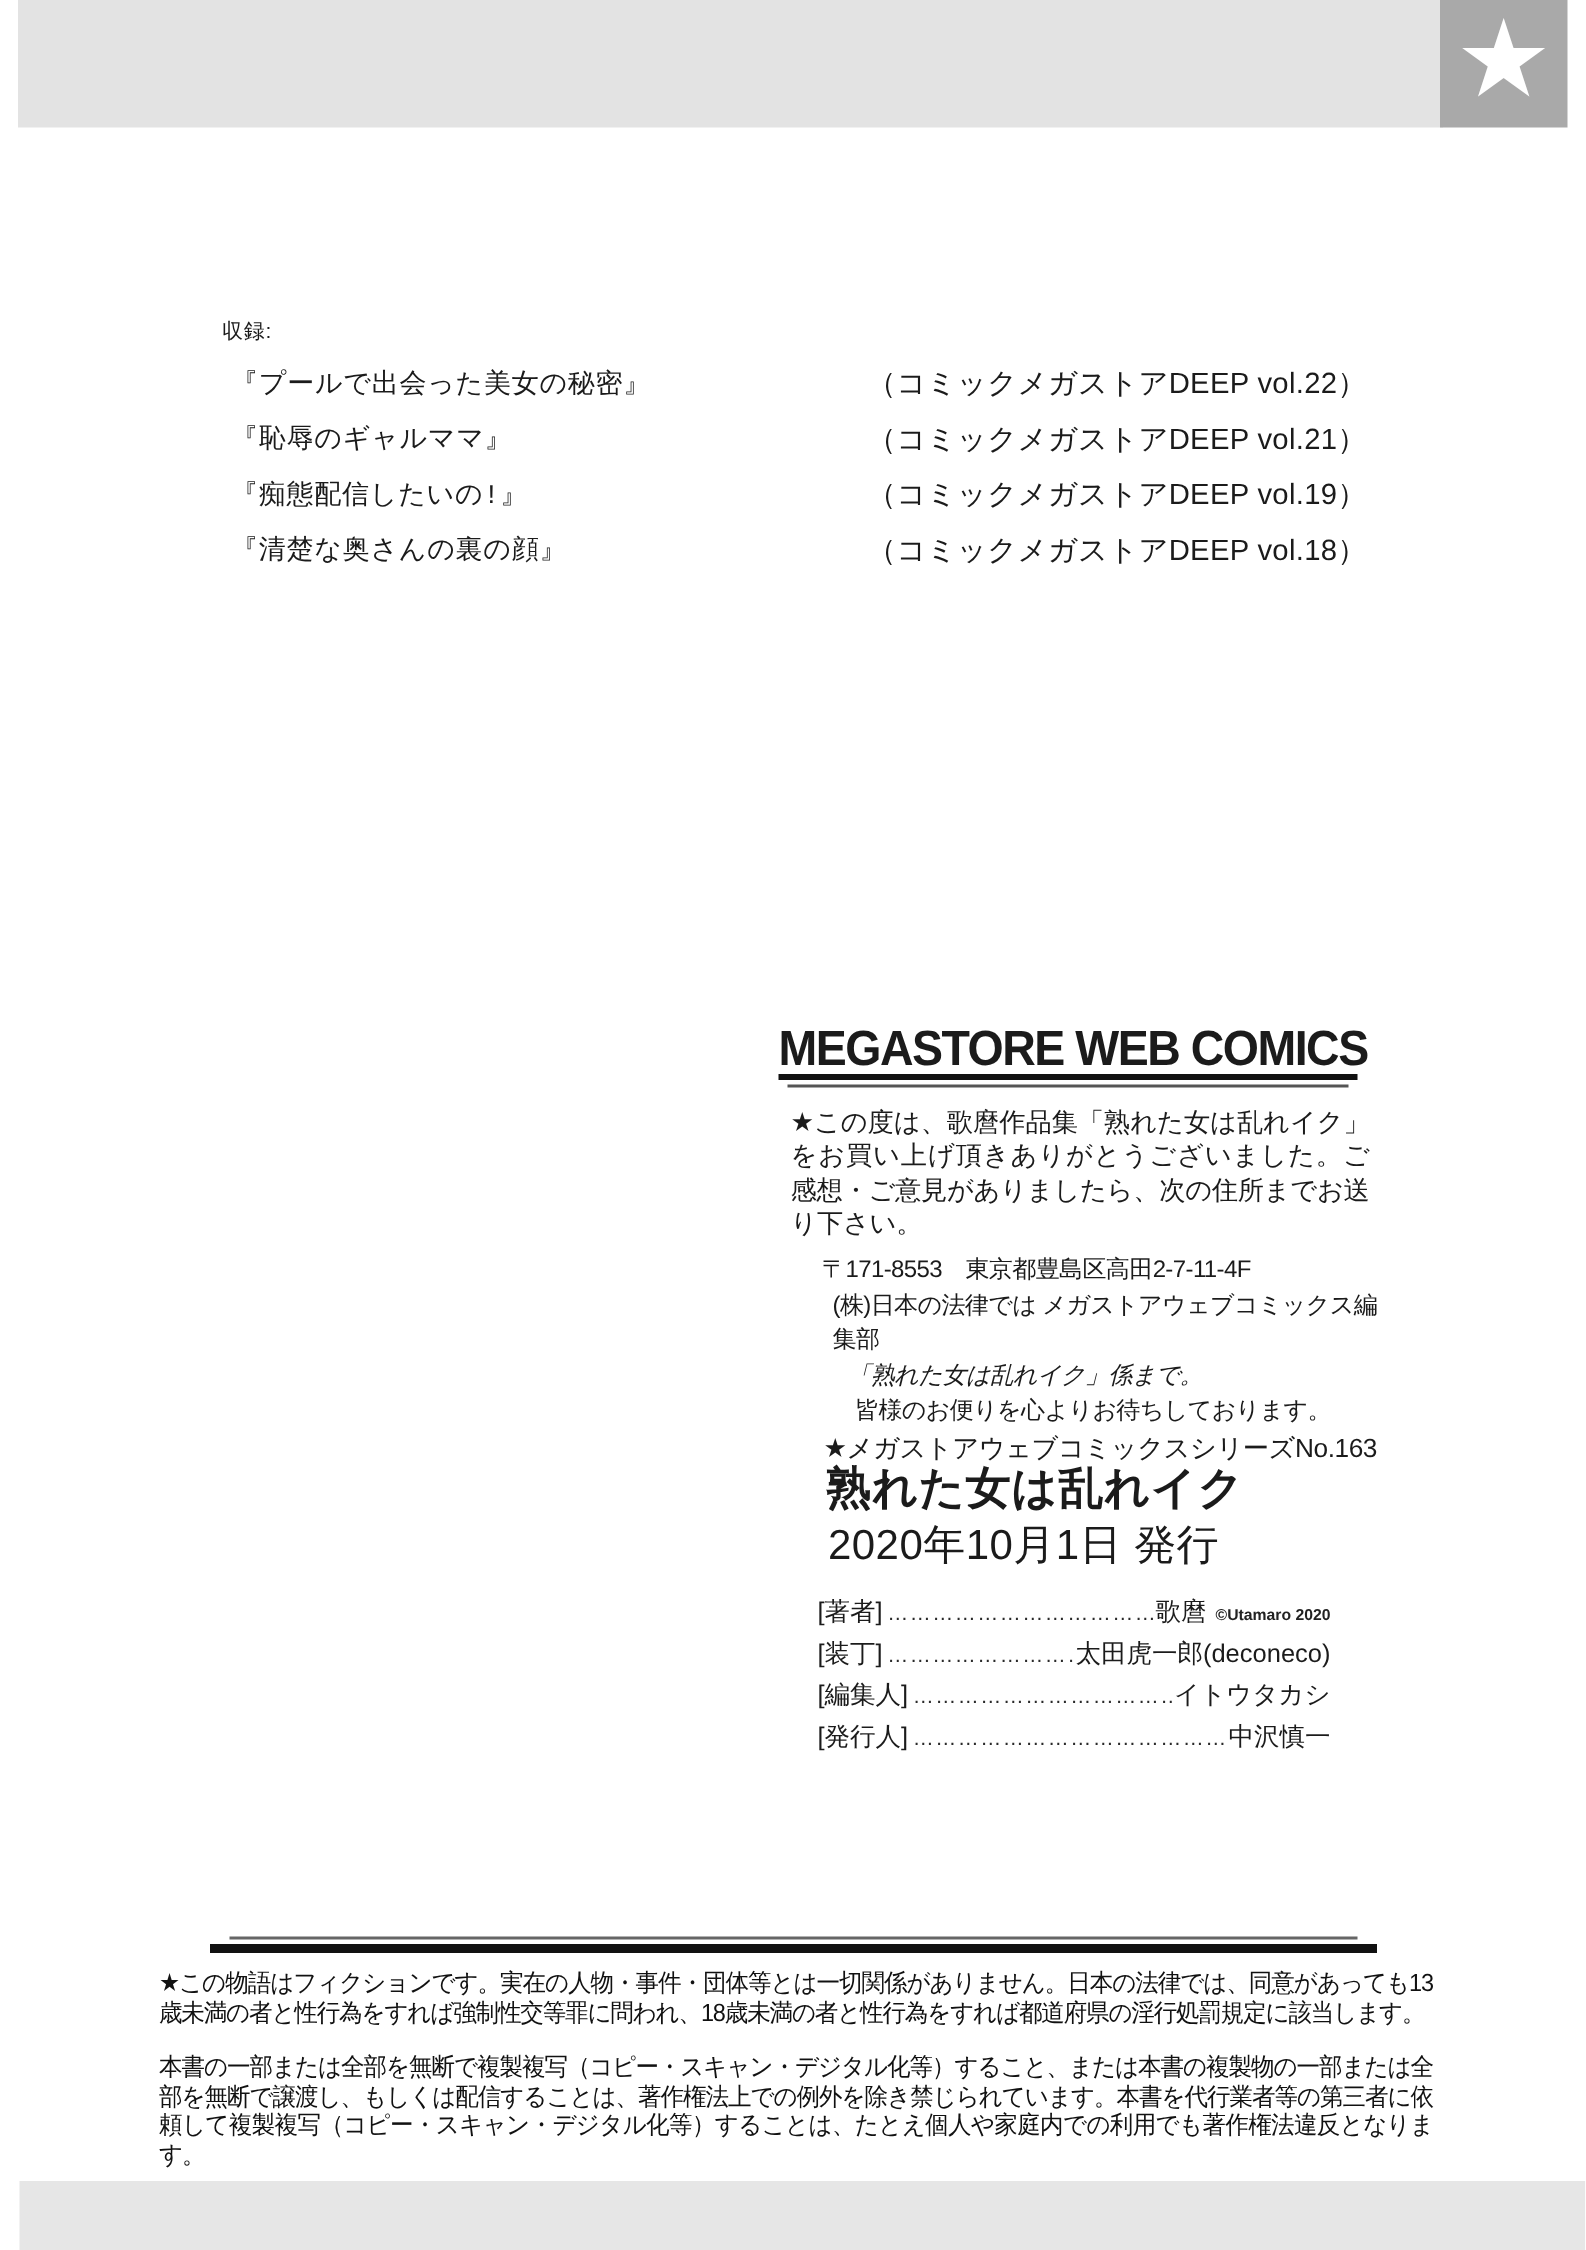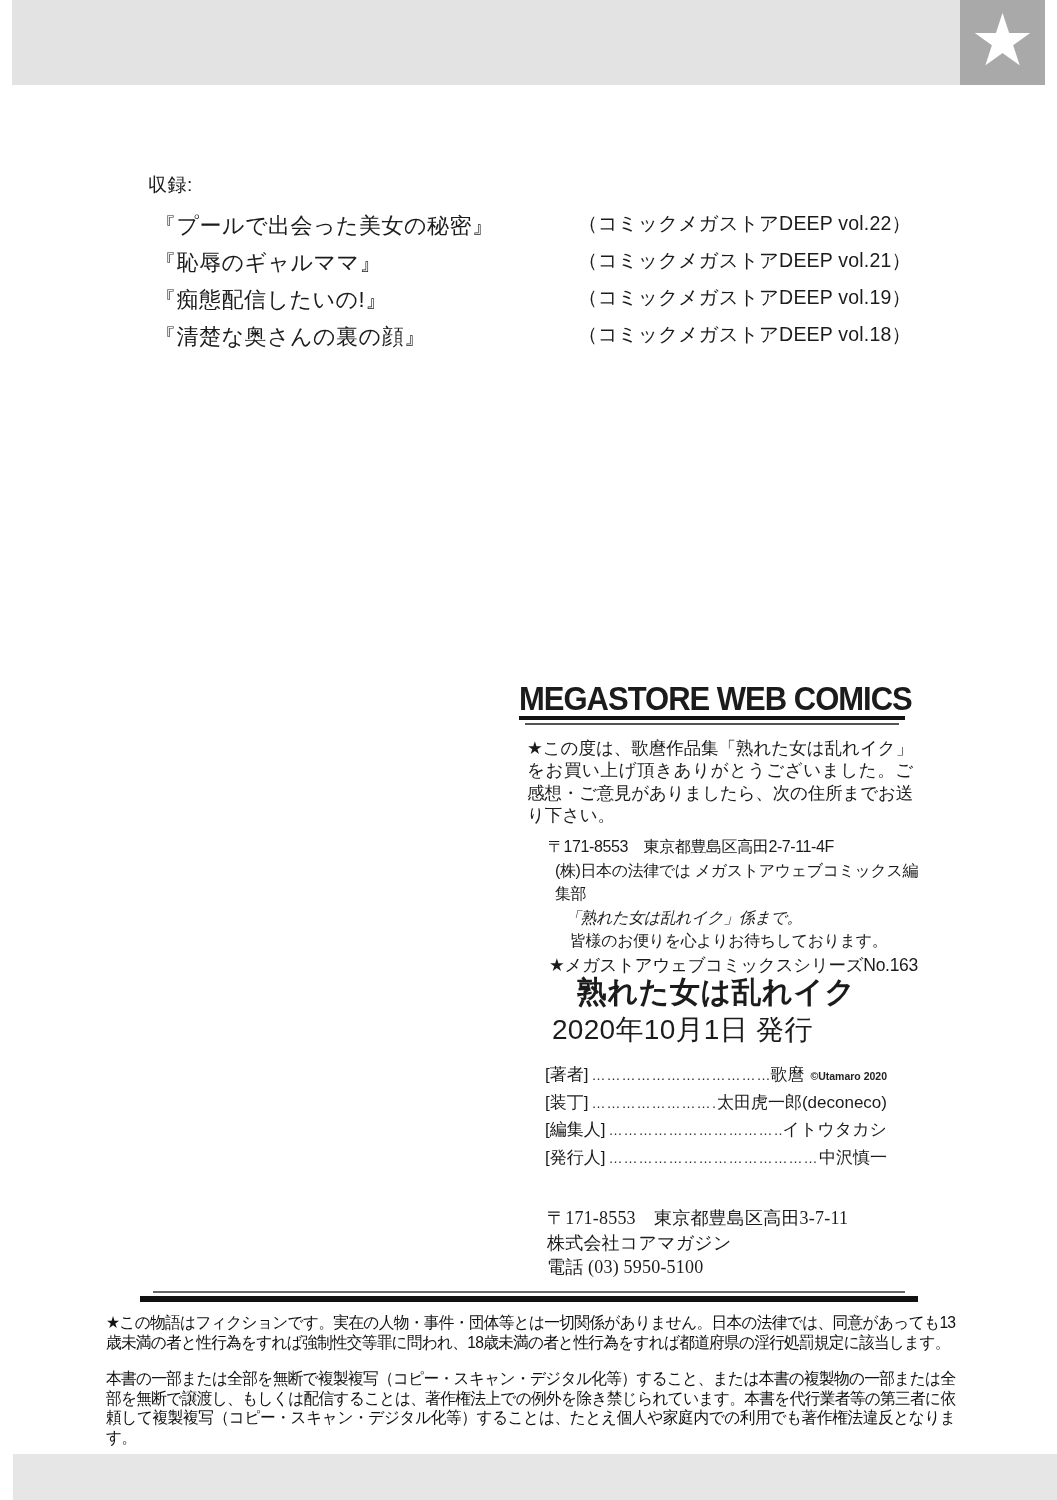--- a/index.html
+++ b/index.html
@@ -11,38 +11,38 @@
     font-family:"Liberation Sans","DejaVu Sans",sans-serif;
     color:#1b1b1b;
   }
   
   .top-band{position:absolute;left:12px;top:0;width:950px;height:85px;background:#e3e3e3;}
   .star-box{position:absolute;left:960px;top:0;width:85px;height:85px;background:#a9a9a9;
     display:flex;align-items:center;justify-content:center;}
   .star-box .star{color:#ffffff;font-size:72px;line-height:1;transform:translateY(-3px);}
   
   .toc{position:absolute;left:148px;top:172px;width:780px;}
-  .toc-label{font-size:19px;margin-bottom:13px;letter-spacing:0.5px;}
+  .toc-label{font-size:14px;margin-bottom:13px;letter-spacing:0.5px;margin-top:40px;}
   .toc-row{position:relative;height:37px;}
-  .toc-title{position:absolute;left:6px;top:0;font-size:22px;letter-spacing:0.5px;}
+  .toc-title{position:absolute;left:6px;top:0;font-size:18px;letter-spacing:0.5px;font-family:Liberation Mono, monospace;}
   .toc-source{position:absolute;left:390px;top:-1px;font-size:19.5px;letter-spacing:0.2px;margin-left:40px;}
   
   .logo{position:absolute;left:519px;top:680px;width:390px;
     font-size:31px;font-weight:bold;letter-spacing:-1px;white-space:nowrap;
     transform:scaleY(1.06);transform-origin:left top;}
   .logo-rule-thick{position:absolute;left:519px;top:716px;width:386px;height:4px;background:#111;}
   .logo-rule-thin{position:absolute;left:525px;top:723px;width:374px;height:2px;background:#555;}
   .thanks{position:absolute;left:527px;top:737px;width:386px;
     font-size:17.5px;line-height:22.3px;letter-spacing:-0.2px;text-align:justify;}
   .address{position:absolute;left:548px;top:835px;width:380px;font-size:16px;line-height:23.5px;letter-spacing:-0.4px;}
   .address .l2{padding-left:7px;}
   .address .l3{padding-left:17px;font-style:italic;}
   .address .l4{padding-left:22px;}
   .series{position:absolute;left:549px;top:953px;font-size:17.5px;letter-spacing:-0.3px;}
-  .book-title{position:absolute;left:577px;top:972px;font-size:30px;font-weight:bold;letter-spacing:0.5px;}
+  .book-title{position:absolute;left:551px;top:972px;font-size:30px;font-weight:bold;letter-spacing:0.5px;}
   .issue-date{position:absolute;left:552px;top:1011px;font-size:28px;letter-spacing:0.3px;}
   .credits{position:absolute;left:545px;top:1063px;width:342px;}
   .credit-row{display:flex;align-items:baseline;height:27.5px;font-size:17px;}
   .credit-label{white-space:nowrap;}
   .credit-leader{flex:1;overflow:hidden;white-space:nowrap;font-size:14px;letter-spacing:1px;color:#2a2a2a;padding:0 3px;}
   .credit-name{white-space:nowrap;}
   .credit-note{font-size:10.5px;margin-left:6px;white-space:nowrap;font-weight:bold;color:#222;text-align:center;}
   .publisher{position:absolute;left:547px;top:1206px;width:380px;
     font-family:"Liberation Serif","DejaVu Serif",serif;
     font-size:18px;line-height:24.5px;letter-spacing:0.2px;}
@@ -120,25 +120,20 @@
       <span class="credit-leader">………………………………………………………………………………</span>
       <span class="credit-name">イトウタカシ</span>
     </div>
     <div class="credit-row">
       <span class="credit-label">[発行人]</span>
       <span class="credit-leader">………………………………………………………………………………</span>
       <span class="credit-name">中沢慎一</span>
     </div>
   </div>
 
-  <div class="publisher">
-    <div>〒171-8553　東京都豊島区高田3-7-11</div>
-    <div>株式会社コアマガジン</div>
-    <div>電話 (03) 5950-5100</div>
-  </div>
 
   <div class="footer-rule-thin"></div>
   <div class="footer-rule-thick"></div>
 
   <div class="disclaimer disclaimer-1">★この物語はフィクションです。実在の人物・事件・団体等とは一切関係がありません。日本の法律では、同意があっても13歳未満の者と性行為をすれば強制性交等罪に問われ、18歳未満の者と性行為をすれば都道府県の淫行処罰規定に該当します。</div>
   <div class="disclaimer disclaimer-2">本書の一部または全部を無断で複製複写（コピー・スキャン・デジタル化等）すること、または本書の複製物の一部または全部を無断で譲渡し、もしくは配信することは、著作権法上での例外を除き禁じられています。本書を代行業者等の第三者に依頼して複製複写（コピー・スキャン・デジタル化等）することは、たとえ個人や家庭内での利用でも著作権法違反となります。</div>
 
   <div class="bottom-band"></div>
 
 </div>

